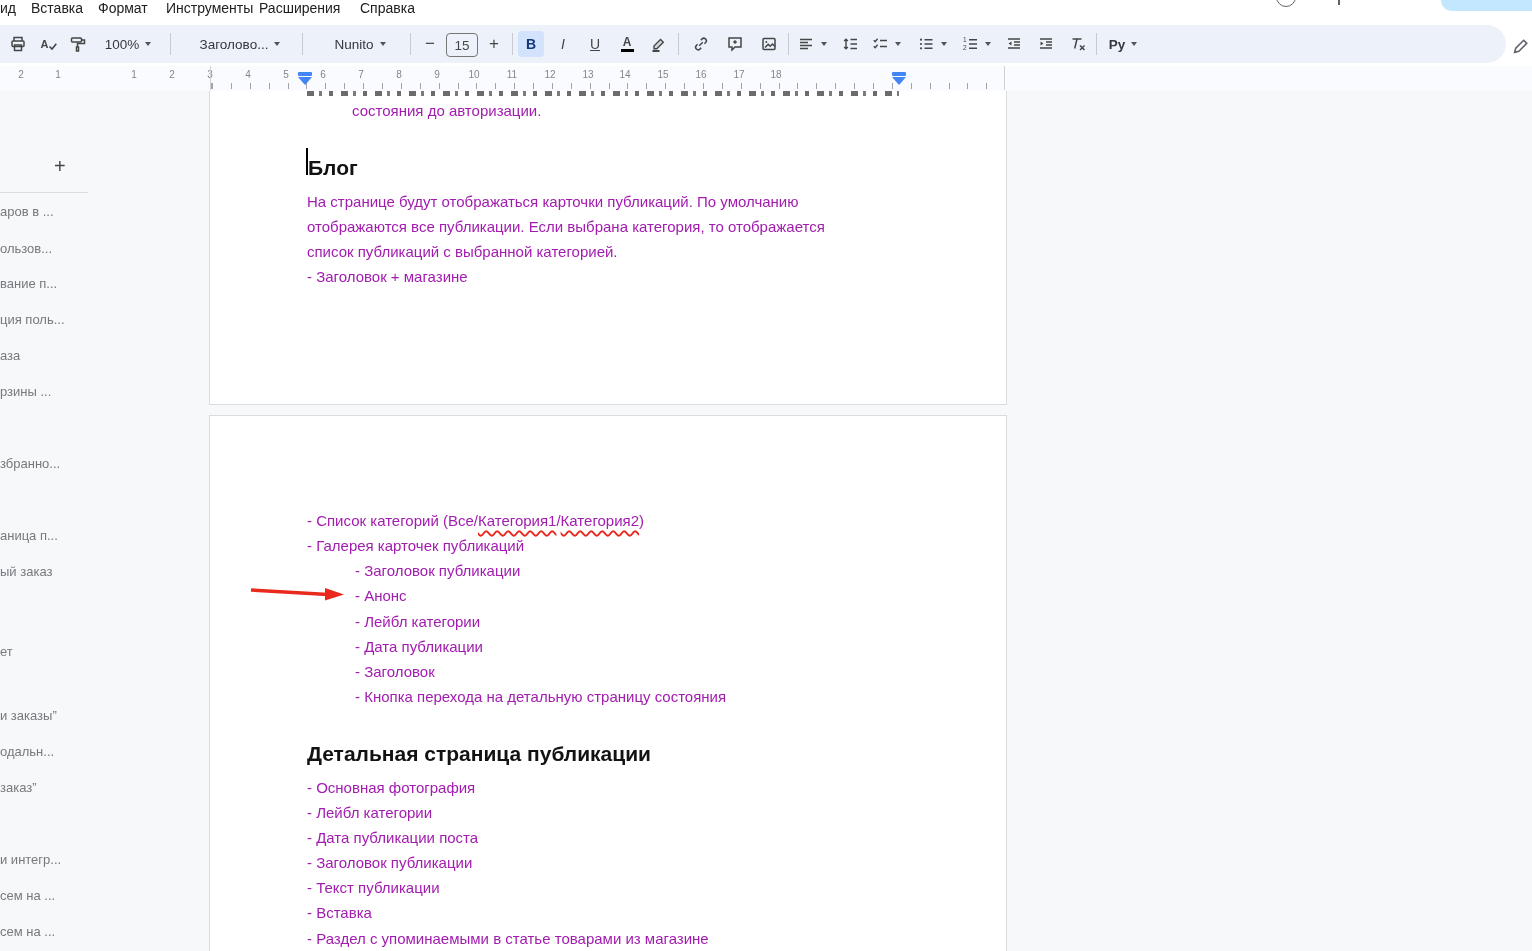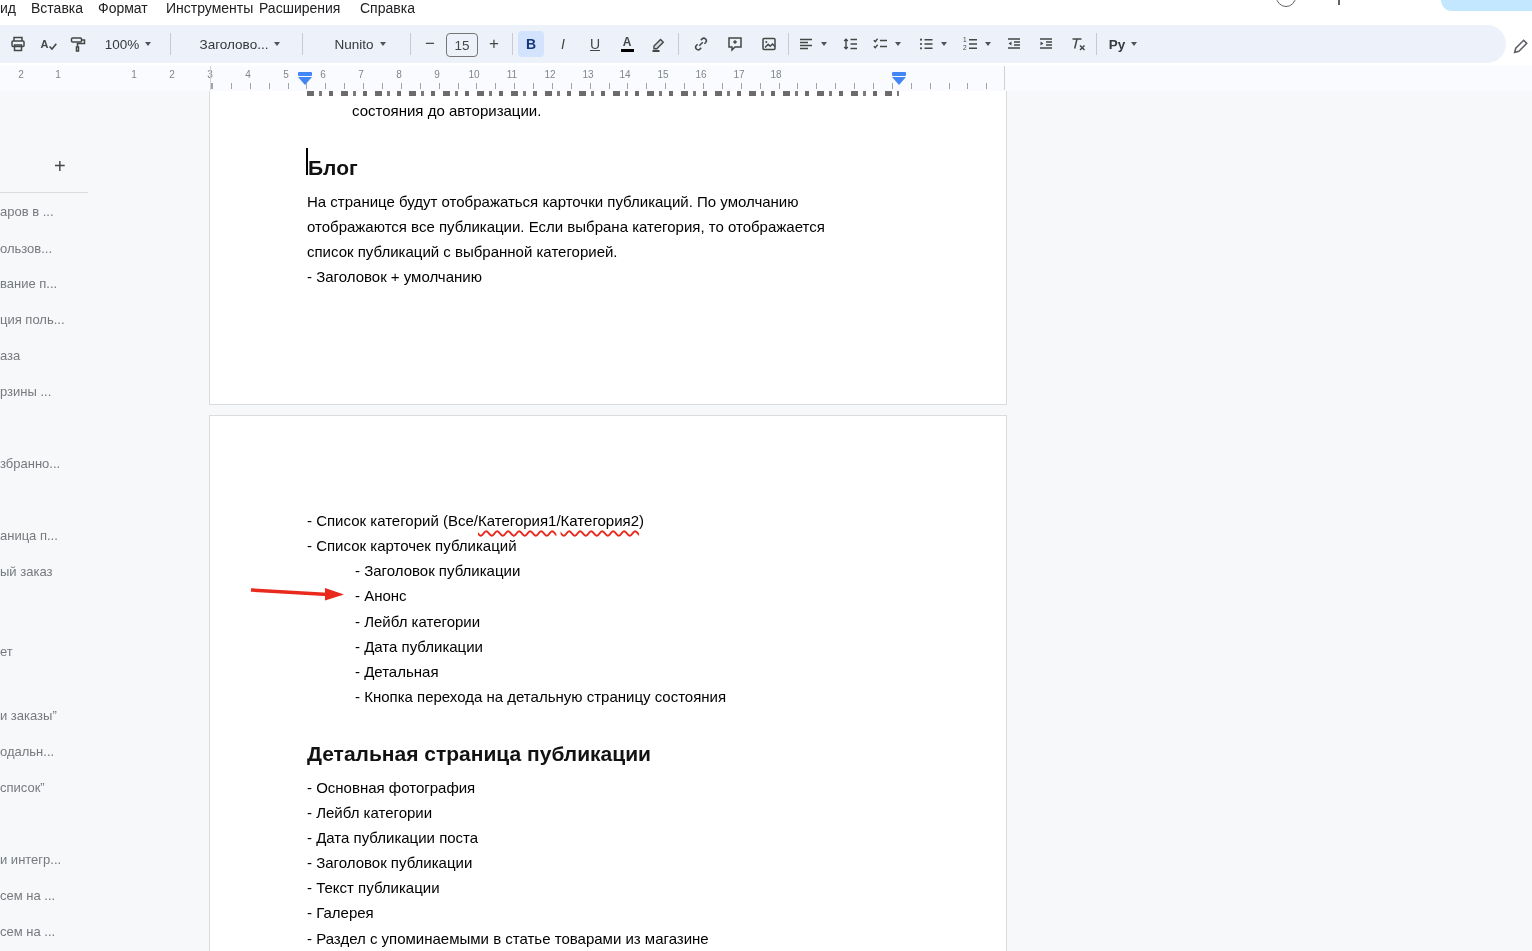--- a/index.html
+++ b/index.html
@@ -20,21 +20,21 @@
   #ruler{position:absolute;left:0;top:66px;width:1532px;height:25px;background:#fafbfe;z-index:5;}
   .rnum{position:absolute;top:3px;width:20px;text-align:center;font-size:10px;color:#80868b;}
   #ticks{position:absolute;left:210px;top:17px;width:794px;height:6px;
          background:repeating-linear-gradient(90deg,#a0a4aa 0 1px,transparent 1px 18.885px);background-position-x:2px;}
   .redge{position:absolute;top:0;width:1px;height:24px;background:#cdd1d6;}
   #ruler-line{position:absolute;left:210px;top:24px;width:1322px;height:1px;background:#c9cdd3;}
   .imark-rect{position:absolute;width:14px;height:4px;background:#4285f4;border-radius:1px;}
   .imark-tri{position:absolute;width:0;height:0;border-left:7px solid transparent;border-right:7px solid transparent;border-top:8px solid #4285f4;}
   
   .page{position:absolute;left:209px;width:796px;background:#fff;border:1px solid #d9dce1;z-index:1;}
-  .dline{position:absolute;font-size:15px;color:#000000;white-space:nowrap;height:20px;line-height:20px;z-index:2;}
+  .dline{position:absolute;font-size:15px;color:#a21caf;white-space:nowrap;height:20px;line-height:20px;z-index:2;}
   .dhead{position:absolute;font-size:21px;font-weight:700;color:#121212;white-space:nowrap;line-height:26px;z-index:2;margin-top:6px;}
   .sq{text-decoration:underline wavy #e8291c;text-decoration-thickness:2px;text-underline-offset:4px;text-decoration-skip-ink:none;}
   #caret{position:absolute;left:306px;top:148px;width:2px;height:27px;background:#000;z-index:3;}
   #clipline{position:absolute;left:307px;top:91px;width:592px;height:5px;opacity:.8;z-index:2;
     background:repeating-linear-gradient(90deg,#474747 0 7px,transparent 7px 12px,#5a5a5a 12px 15px,transparent 15px 22px,#474747 22px 26px,transparent 26px 34px);}
   
   .outline-item{position:absolute;left:0;font-size:13px;color:#76797d;white-space:nowrap;z-index:2;height:16px;line-height:16px;}
   #outline-add{position:absolute;left:54px;top:156px;font-size:20px;color:#444746;z-index:2;line-height:20px;}
   #outline-div{position:absolute;left:0;top:192px;width:88px;height:1px;background:#dadce0;z-index:2;}
   
@@ -261,37 +261,37 @@
   <div class="page" style="top:70px;height:333px"></div>
   <div class="page" style="top:415px;height:620px"></div>
 
   <div id="clipline"></div>
   <div class="dline" style="left:352px;top:101px">состояния до авторизации.</div>
   <div id="caret"></div>
   <div class="dhead" style="left:308px;top:149px">Блог</div>
   <div class="dline" style="left:307px;top:192px">На странице будут отображаться карточки публикаций. По умолчанию</div>
   <div class="dline" style="left:307px;top:217px">отображаются все публикации. Если выбрана категория, то отображается</div>
   <div class="dline" style="left:307px;top:242px">список публикаций с выбранной категорией.</div>
-  <div class="dline" style="left:307px;top:267px">- Заголовок + умолчанию</div>
+  <div class="dline" style="left:307px;top:267px">- Заголовок + магазине</div>
 
   <div class="dline" style="left:307px;top:511px"><span>- Список категорий (Все/</span><span class="sq">Категория1</span><span>/</span><span class="sq">Категория2</span><span>)</span></div>
-  <div class="dline" style="left:307px;top:536px">- Список карточек публикаций</div>
+  <div class="dline" style="left:307px;top:536px">- Галерея карточек публикаций</div>
   <div class="dline" style="left:355px;top:561px">- Заголовок публикации</div>
   <div class="dline" style="left:355px;top:586px">- Анонс</div>
   <div class="dline" style="left:355px;top:612px">- Лейбл категории</div>
   <div class="dline" style="left:355px;top:637px">- Дата публикации</div>
-  <div class="dline" style="left:355px;top:662px">- Детальная</div>
+  <div class="dline" style="left:355px;top:662px">- Заголовок</div>
   <div class="dline" style="left:355px;top:687px">- Кнопка перехода на детальную страницу состояния</div>
   <div class="dhead" style="left:307px;top:735px">Детальная страница публикации</div>
   <div class="dline" style="left:307px;top:778px">- Основная фотография</div>
   <div class="dline" style="left:307px;top:803px">- Лейбл категории</div>
   <div class="dline" style="left:307px;top:828px">- Дата публикации поста</div>
   <div class="dline" style="left:307px;top:853px">- Заголовок публикации</div>
   <div class="dline" style="left:307px;top:878px">- Текст публикации</div>
-  <div class="dline" style="left:307px;top:903px">- Галерея</div>
+  <div class="dline" style="left:307px;top:903px">- Вставка</div>
   <div class="dline" style="left:307px;top:929px">- Раздел с упоминаемыми в статье товарами из магазине</div>
 
   <svg id="arrow-svg" width="100" height="22" viewBox="0 0 100 22">
     <line x1="3" y1="8" x2="80" y2="12.5" stroke="#e8291c" stroke-width="3.4"></line>
     <polygon points="77,6 96,12.5 77,18.5" fill="#e8291c"></polygon>
   </svg>
 
   <div id="outline-add">+</div>
   <div id="outline-div"></div>
   <div class="outline-item" style="top:204px">аров в ...</div>
@@ -299,18 +299,18 @@
   <div class="outline-item" style="top:276px">вание п...</div>
   <div class="outline-item" style="top:312px">ция поль...</div>
   <div class="outline-item" style="top:348px">аза</div>
   <div class="outline-item" style="top:384px">рзины ...</div>
   <div class="outline-item" style="top:456px">збранно...</div>
   <div class="outline-item" style="top:528px">аница п...</div>
   <div class="outline-item" style="top:564px">ый заказ</div>
   <div class="outline-item" style="top:644px">ет</div>
   <div class="outline-item" style="top:708px">и заказы”</div>
   <div class="outline-item" style="top:744px">одальн...</div>
-  <div class="outline-item" style="top:780px">список”</div>
+  <div class="outline-item" style="top:780px">заказ”</div>
   <div class="outline-item" style="top:852px">и интегр...</div>
   <div class="outline-item" style="top:888px">сем на ...</div>
   <div class="outline-item" style="top:924px">сем на ...</div>
 
 </div>
 
 </body></html>

